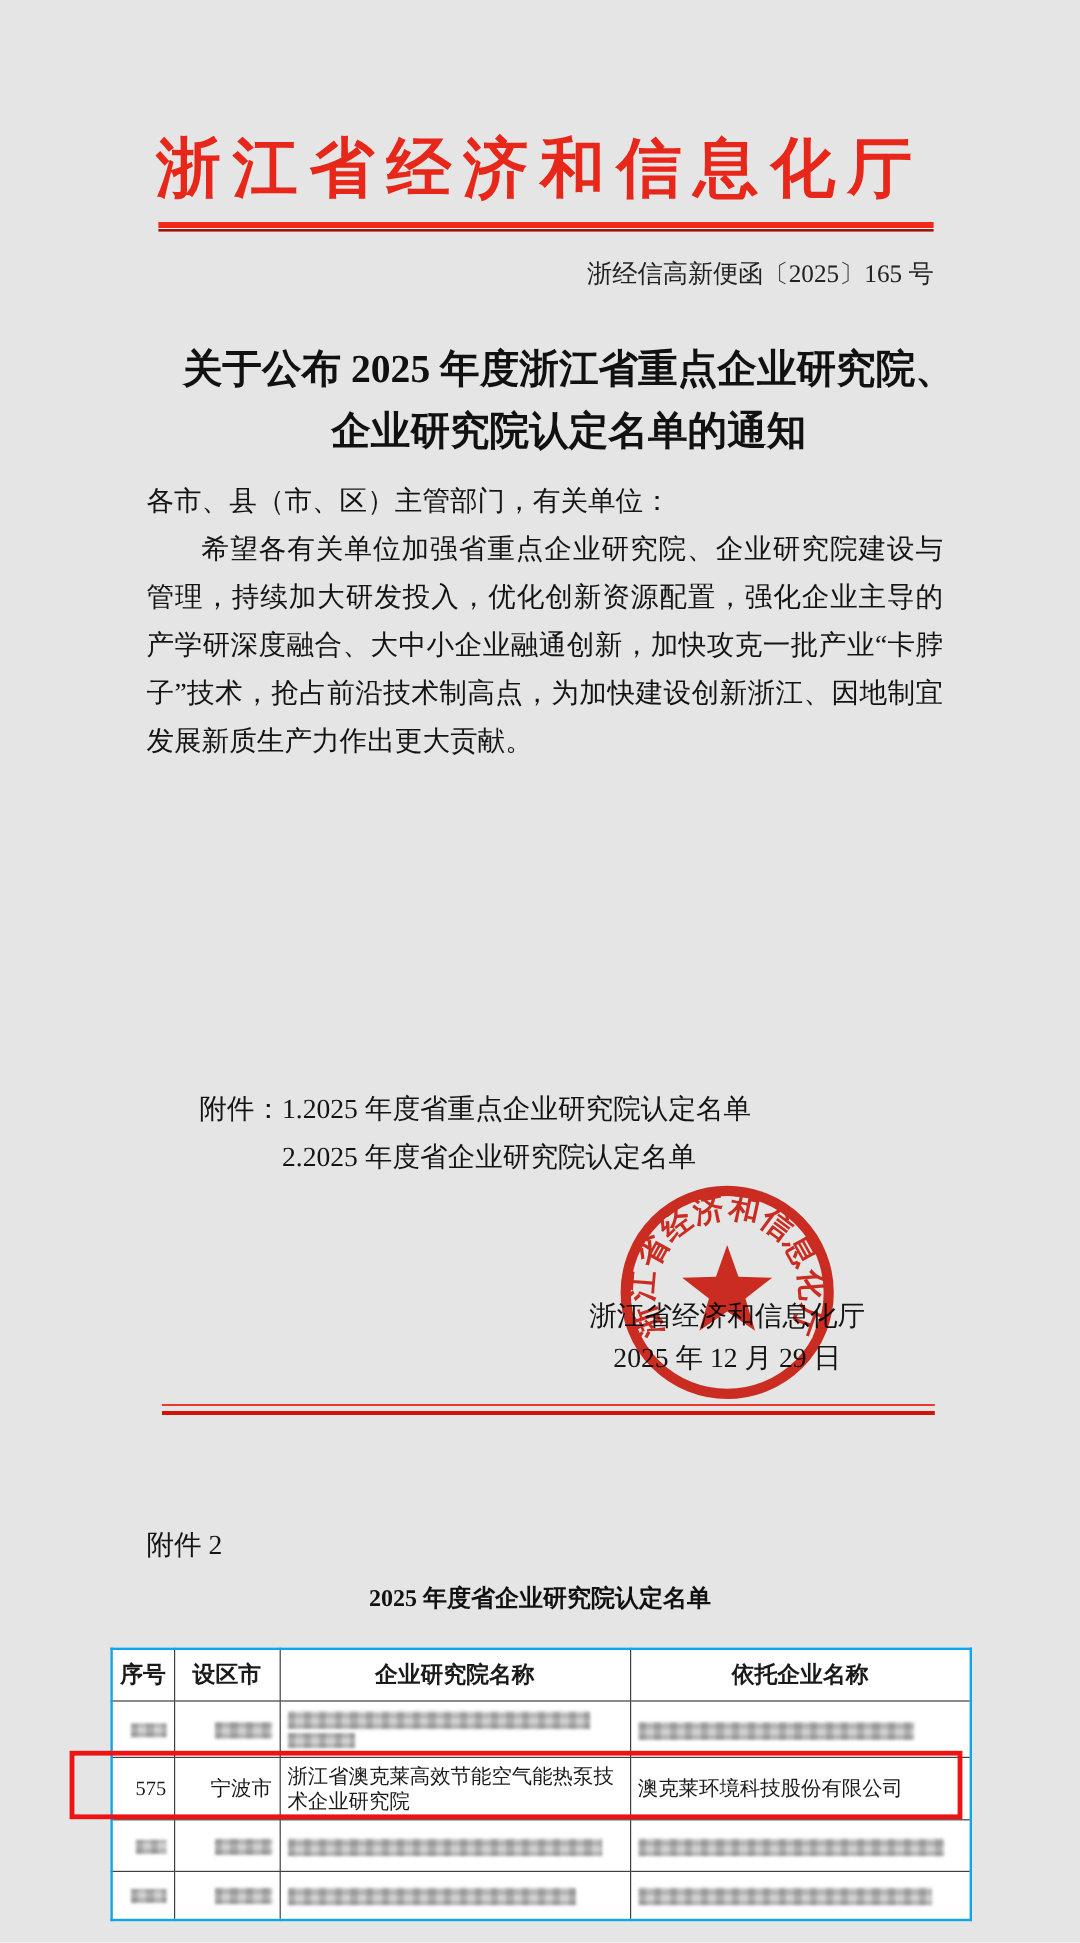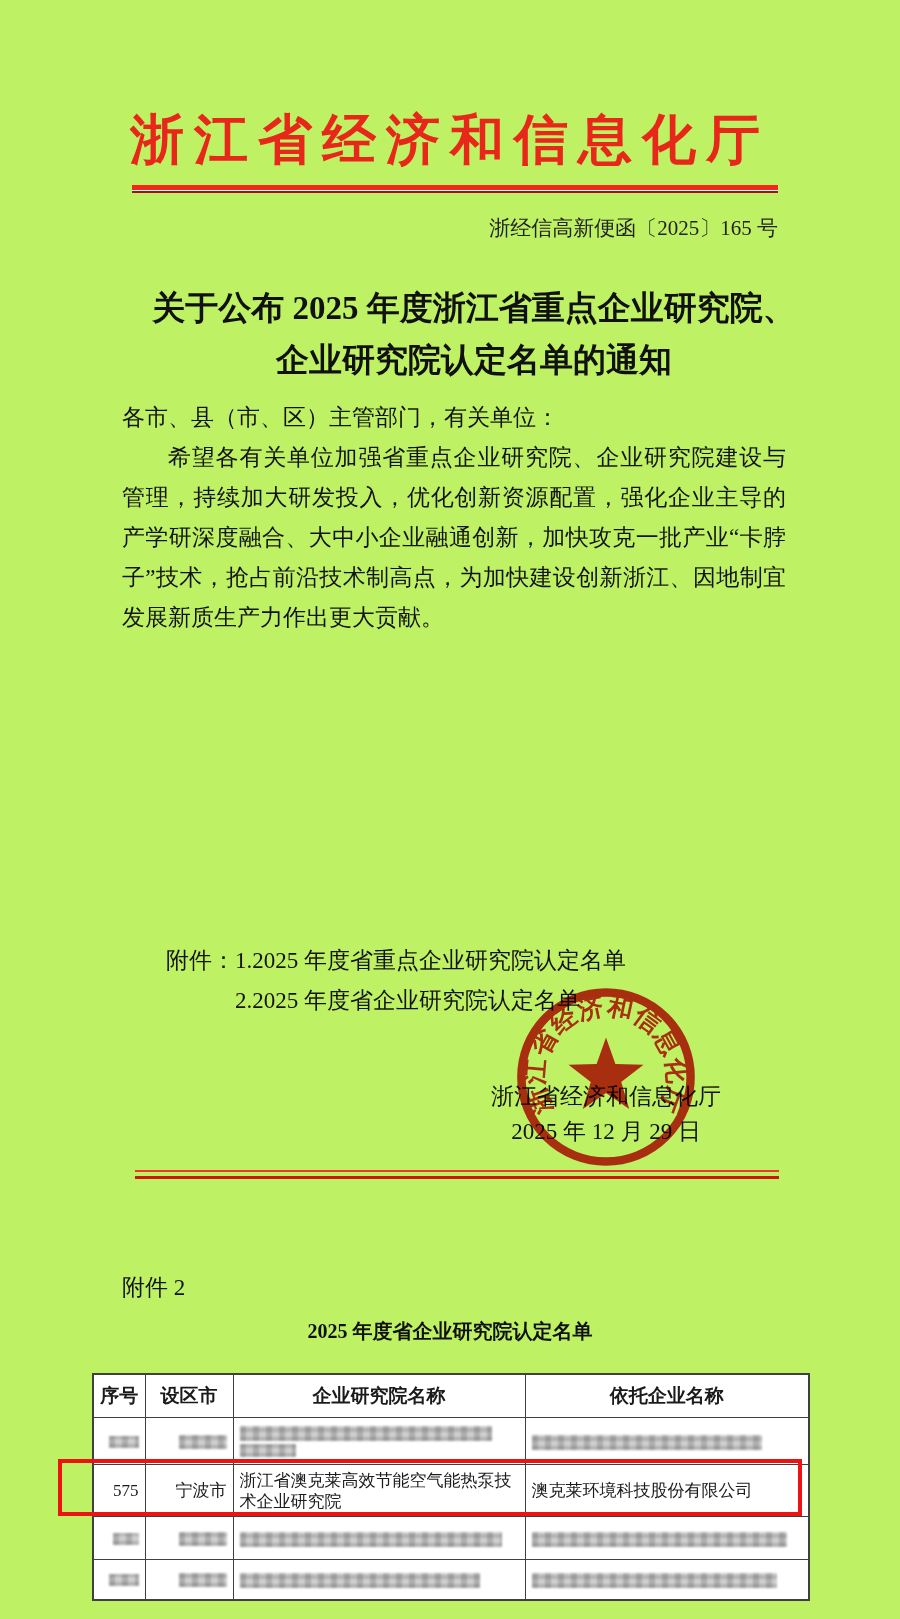--- a/index.html
+++ b/index.html
@@ -1,20 +1,20 @@
 <!DOCTYPE html>
 <html><head>
 <meta charset="utf-8">
 <style>
   html, body { margin: 0; padding: 0; background: #ffffff; }
   .page {
     position: relative;
     width: 900px;
     height: 1619px;
-    background: #bef264;
+    background: #e5e5e5;
     overflow: hidden;
     font-family: "Liberation Serif", "DejaVu Serif", serif;
     color: #1a1a1a;
   }
 
   
   .agency {
     position: absolute;
     top: 100px; left: 0; width: 100%;
     text-align: center;
@@ -64,21 +64,20 @@
   .body-text p { margin: 0; text-indent: 46px; }
   .body-text .salutation { text-indent: 0; }
 
   .attachments {
     position: absolute;
     top: 905px; left: 166px;
     font-size: 23px;
     line-height: 40px;
     display: flex;
     color: #141414;
-    margin-top: 36px;
   }
   .att-label { white-space: nowrap; }
   .att-list div { white-space: nowrap; }
 
   
   .signer, .sign-date {
     position: absolute;
     left: 460px; width: 292px;
     text-align: center;
     font-size: 23px;
@@ -118,21 +117,21 @@
     font-weight: bold;
     color: #111;
   }
 
   table.annex-table {
     position: absolute;
     top: 1373px; left: 92px;
     width: 716px;
     border-collapse: collapse;
     table-layout: fixed;
-    border: 2px solid #404040;
+    border: 2px solid #0ea5e9;
     background: #fff;
   }
   .annex-table th, .annex-table td {
     border: 1px solid #404040;
     font-size: 17px;
     color: #1a1a1a;
     padding: 2px 6px;
     overflow: hidden;
   }
   .annex-table th {

